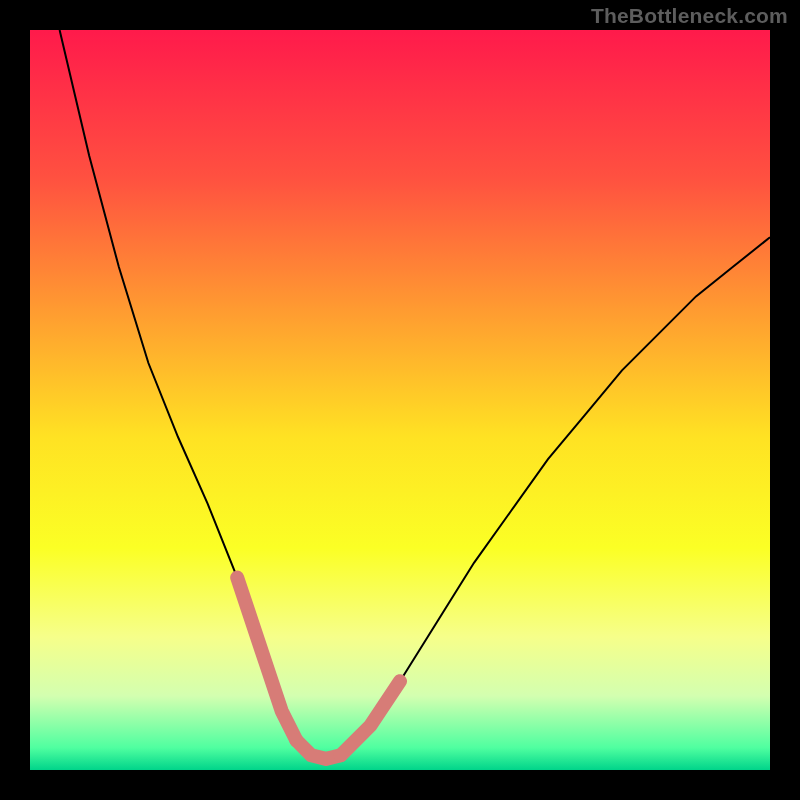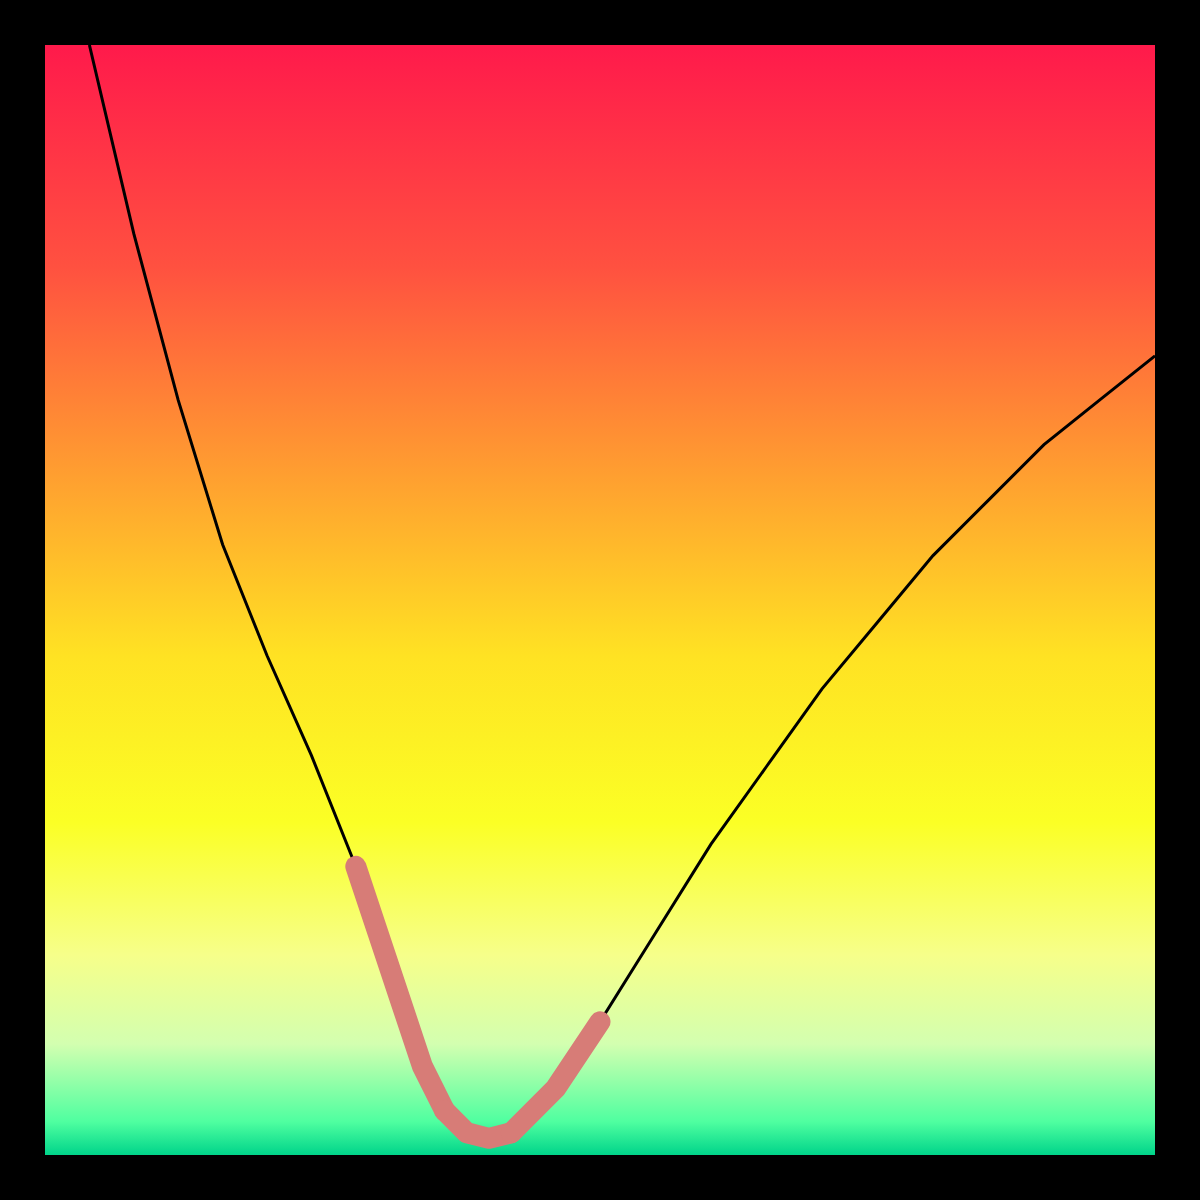--- a/index.html
+++ b/index.html
@@ -48,13 +48,14 @@
             <stop offset="100%" stop-color="#00d48a"></stop>
           </linearGradient>
         </defs>
         <rect x="0" y="0" width="740" height="740" fill="url(#bg-grad)"></rect>
         <path d="M29.60 0.00 L59.20 125.80 L88.80 236.80 L118.40 333.00 L148.00 407.00 L177.60 473.60 L207.20 547.60 L222.00 592.00 L236.80 636.40 L251.60 680.80 L266.40 710.40 L281.20 725.20 L296.00 728.90 L310.80 725.20 L340.40 695.60 L370.00 651.20 L407.00 592.00 L444.00 532.80 L481.00 481.00 L518.00 429.20 L555.00 384.80 L592.00 340.40 L629.00 303.40 L666.00 266.40 L703.00 236.80 L740.00 207.20" fill="none" stroke="#000000" stroke-width="2"></path>
         <path d="M207.20 547.60 L222.00 592.00 L236.80 636.40 L251.60 680.80 L266.40 710.40" fill="none" stroke="#d77c77" stroke-width="14" stroke-linecap="round" stroke-linejoin="round"></path>
         <path d="M266.40 710.40 L281.20 725.20 L296.00 728.90 L310.80 725.20" fill="none" stroke="#d77c77" stroke-width="14" stroke-linecap="round" stroke-linejoin="round"></path>
         <path d="M310.80 725.20 L340.40 695.60 L370.00 651.20" fill="none" stroke="#d77c77" stroke-width="14" stroke-linecap="round" stroke-linejoin="round"></path>
       </svg>
   </div>
+  <div class="watermark">TheBottleneck.com</div>
 </div>
 
 </body></html>

